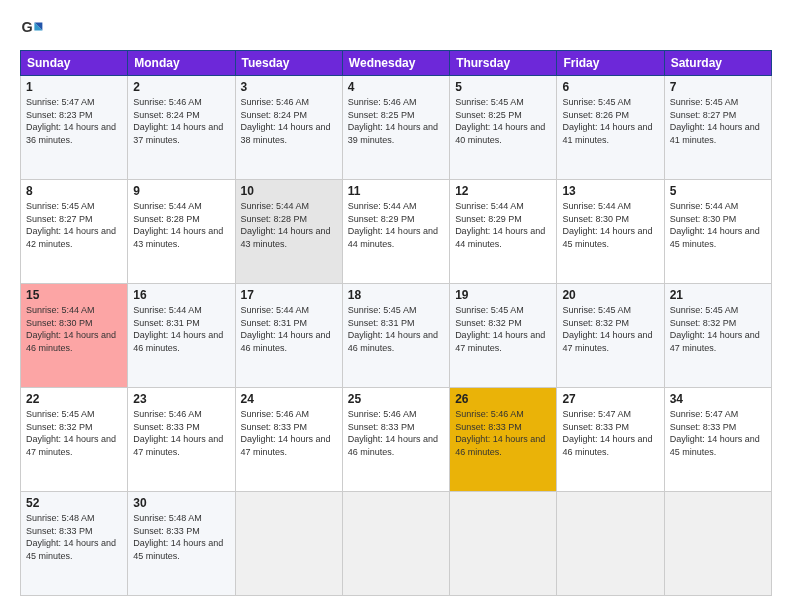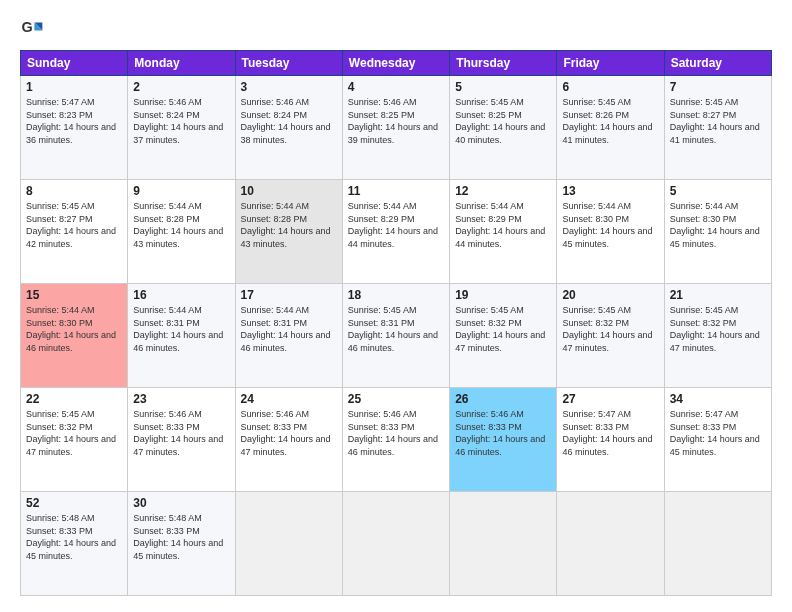--- a/index.html
+++ b/index.html
@@ -326,21 +326,21 @@
         </div>
       </td>
           <td style="background: rgb(255, 255, 255);">
         <span class="day-num">25</span>
         <div class="day-info">
           <span>Sunrise: 5:46 AM</span><br>
           <span>Sunset: 8:33 PM</span><br>
           <span>Daylight: 14 hours and 46 minutes.</span>
         </div>
       </td>
-          <td style="background: #7dd3fc;">
+          <td style="background: #eab308;">
         <span class="day-num">26</span>
         <div class="day-info">
           <span>Sunrise: 5:46 AM</span><br>
           <span>Sunset: 8:33 PM</span><br>
           <span>Daylight: 14 hours and 46 minutes.</span>
         </div>
       </td>
           <td style="background: rgb(255, 255, 255);">
         <span class="day-num">27</span>
         <div class="day-info">

